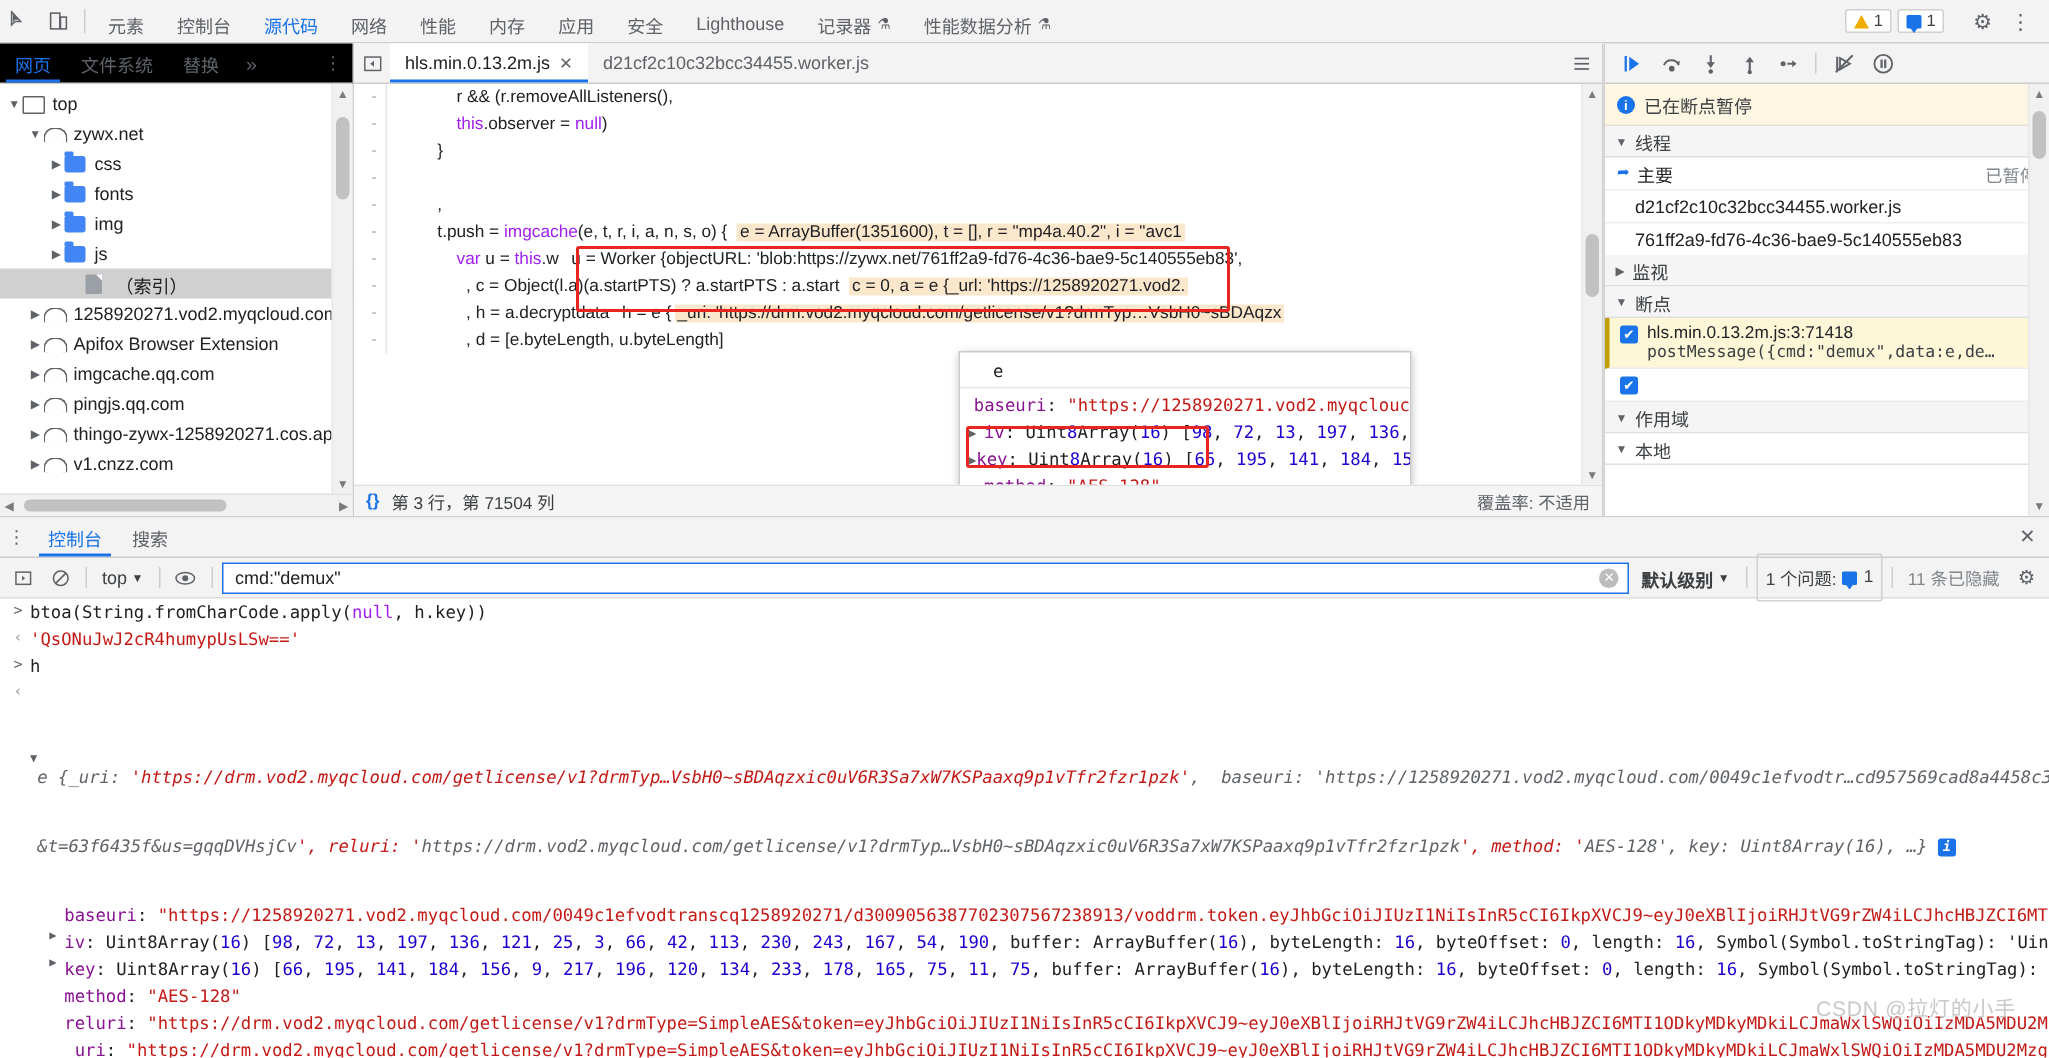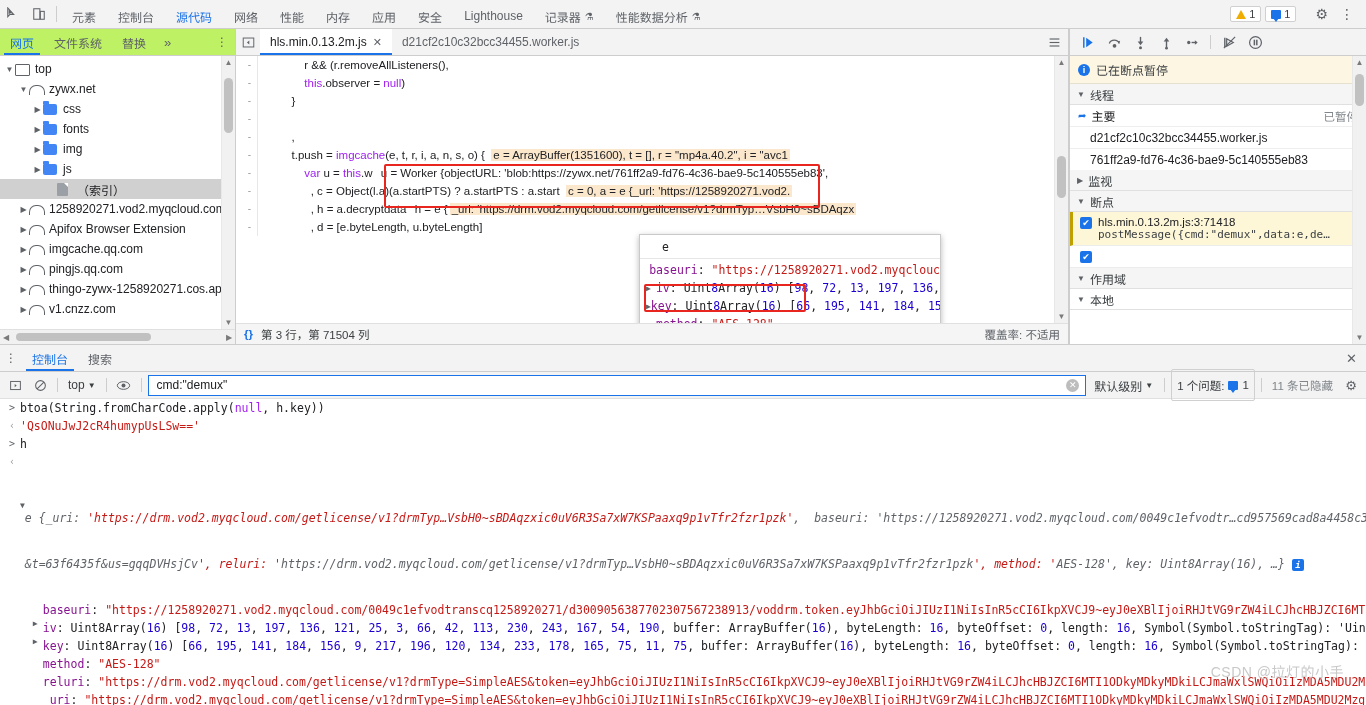--- a/index.html
+++ b/index.html
@@ -37,21 +37,21 @@
   .msg-sq{width:10px;height:9px;background:#1a73e8;border-radius:1px;position:relative;}
   .msg-sq::after{content:"";position:absolute;left:2px;bottom:-3px;border-left:3px solid transparent;border-right:3px solid transparent;border-top:4px solid #1a73e8;}
   .gear{font-size:14px;color:#5f6368;cursor:pointer;padding:0 6px;}
   .kebab{font-size:14px;color:#5f6368;cursor:pointer;padding:0 6px;letter-spacing:0;line-height:1;}
 
   
   #workspace{display:flex;height:315px;}
 
   
   #navigator{width:235px;border-right:1px solid #cdcdcd;display:flex;flex-direction:column;background:#fff;}
-  #nav-tabs{height:26px;display:flex;align-items:stretch;border-bottom:1px solid #cdcdcd;background:#bef264;position:relative;}
+  #nav-tabs{height:26px;display:flex;align-items:stretch;border-bottom:1px solid #cdcdcd;background:#000000;position:relative;}
   .ntab{display:flex;align-items:center;padding:0 10px;font-size:12px;color:#5f6368;cursor:pointer;position:relative;}
   .ntab.sel{color:#1a73e8;}
   .ntab.sel::after{content:"";position:absolute;left:4px;right:4px;bottom:0;height:2px;background:#1a73e8;}
   .ntab.more{color:#5f6368;font-size:13px;padding:0 8px;}
   #nav-tabs .kebab2{margin-left:auto;padding:0 7px;display:flex;align-items:center;color:#5f6368;cursor:pointer;}
   #nav-tree{flex:1;overflow:hidden;position:relative;padding-top:3px;}
   .trow{display:flex;align-items:center;height:20px;font-size:12px;color:#202124;white-space:nowrap;cursor:pointer;}
   .trow.sel{background:#d0d0d0;}
   .tw{display:inline-block;width:11px;text-align:center;font-size:8px;color:#5f6368;flex:none;}
   .ico{display:inline-block;width:16px;height:14px;margin-right:4px;position:relative;flex:none;}
@@ -141,21 +141,21 @@
   .dtab.sel{color:#1a73e8;}
   .dtab.sel::after{content:"";position:absolute;left:4px;right:4px;bottom:0;height:2px;background:#1a73e8;}
   #drawer-tabs .closex{margin-left:auto;display:flex;align-items:center;padding:0 9px;color:#5f6368;font-size:13px;cursor:pointer;}
   #console-toolbar{height:26px;display:flex;align-items:center;gap:3px;padding:0 4px;border-bottom:1px solid #e0e0e0;background:#f3f3f3;}
   .ctb-btn{width:22px;height:20px;display:flex;align-items:center;justify-content:center;color:#5f6368;cursor:pointer;font-size:13px;}
   .ctb-sep{width:1px;height:14px;background:#cdcdcd;margin:0 3px;}
   .ctx-sel{display:flex;align-items:center;gap:3px;font-size:12px;color:#3c4043;padding:0 4px;cursor:pointer;}
   #filter-box{flex:1;height:19px;border:1px solid #1a73e8;background:#fff;display:flex;align-items:center;padding:0 6px;min-width:0;position:relative;}
   #filter-box input{border:none;outline:none;width:100%;font-size:12px;color:#202124;font-family:"Liberation Sans",sans-serif;background:transparent;}
   .clear-x{width:13px;height:13px;border-radius:50%;background:#bdbdbd;color:#fff;font-size:9px;display:flex;align-items:center;justify-content:center;cursor:pointer;flex:none;}
-  .lvl{display:flex;align-items:center;gap:3px;font-size:12px;color:#3c4043;padding:0 5px;cursor:pointer;white-space:nowrap;}
+  .lvl{display:flex;align-items:center;gap:3px;font-size:12px;color:#3c4043;padding:0 5px;cursor:pointer;white-space:nowrap;font-weight:bold;}
   .issues{display:flex;align-items:center;gap:4px;border:1px solid #d0d0d0;border-radius:2px;padding:6px 5px;height:18px;font-size:11.5px;color:#3c4043;cursor:pointer;white-space:nowrap;}
   .hidden-cnt{font-size:11.5px;color:#80868b;white-space:nowrap;padding:0 4px;}
 
   #console-out{flex:1;overflow:hidden;position:relative;font-family:"DejaVu Sans Mono","Liberation Mono",monospace;font-size:11.5px;}
   .c-line{display:flex;align-items:flex-start;min-height:18px;white-space:pre;padding-left:4px;}
   .c-arrow{width:16px;flex:none;color:#9aa0a6;font-size:10px;text-align:center;line-height:18px;}
   .c-arrow.in{color:#5f6368;}
   .c-arrow.out{color:#9aa0a6;}
   .c-body{line-height:18px;color:#202124;}
   .s-str{color:#c41a16;}

